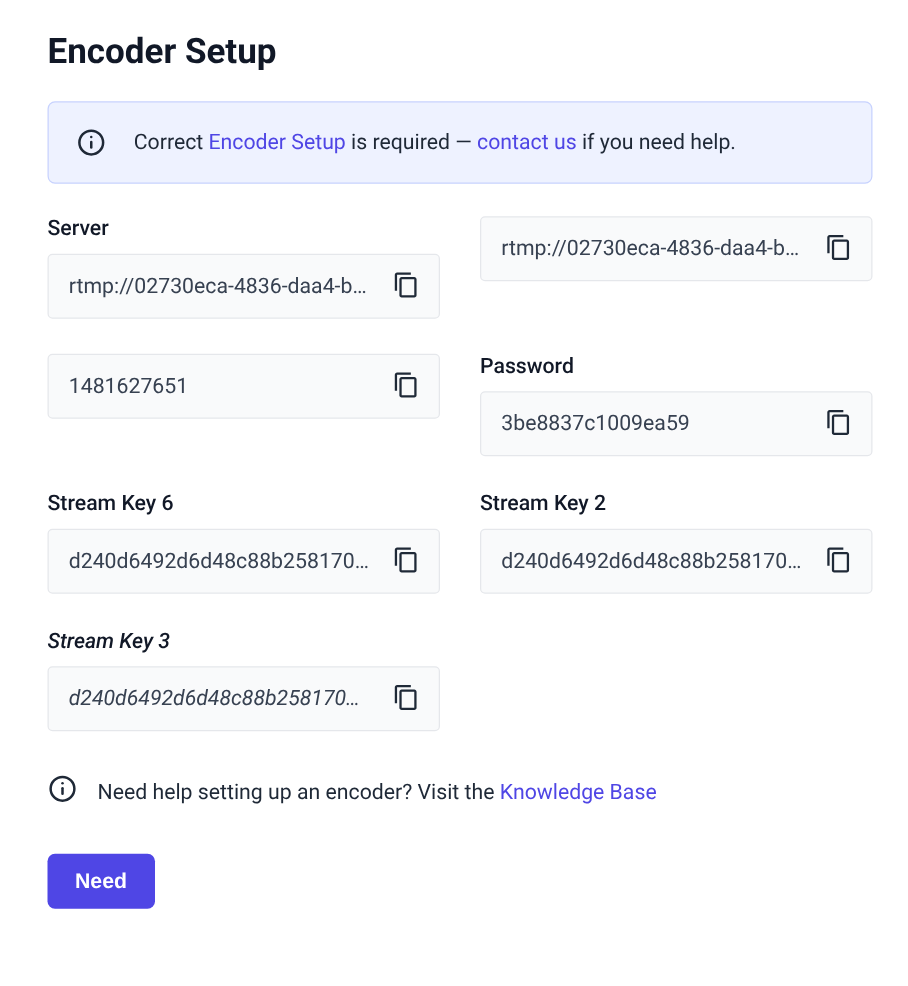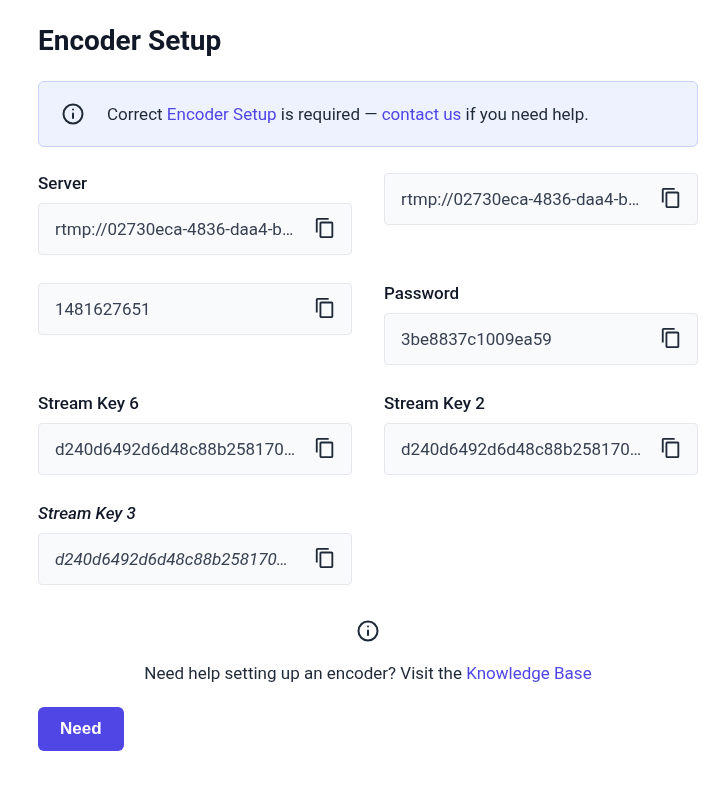--- a/index.html
+++ b/index.html
@@ -95,22 +95,21 @@
     padding: 0;
     color: #1f2937;
   }
   .copy-btn svg { width: 22px; height: 22px; }
   .help-row {
     display: flex;
     align-items: center;
     gap: 16px;
     font-size: 17px;
     color: #1f2937;
-    margin-bottom: 24px;
-    flex-direction: column;
+    margin-bottom: 35px;
   }
   .close-btn {
     background: #4f46e5;
     color: #fff;
     font-size: 17px;
     font-weight: 600;
     border: none;
     border-radius: 6px;
     padding: 12px 22px;
     cursor: pointer;

